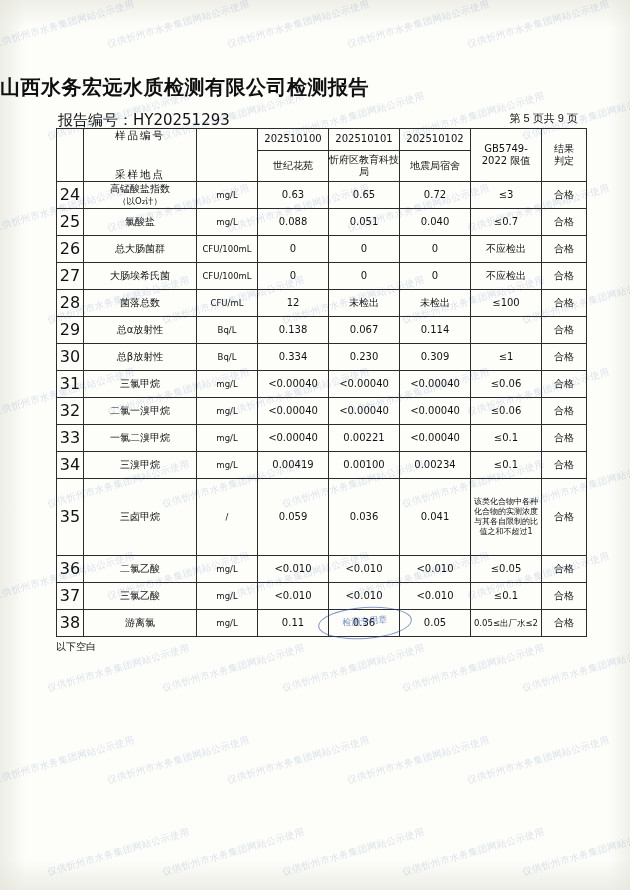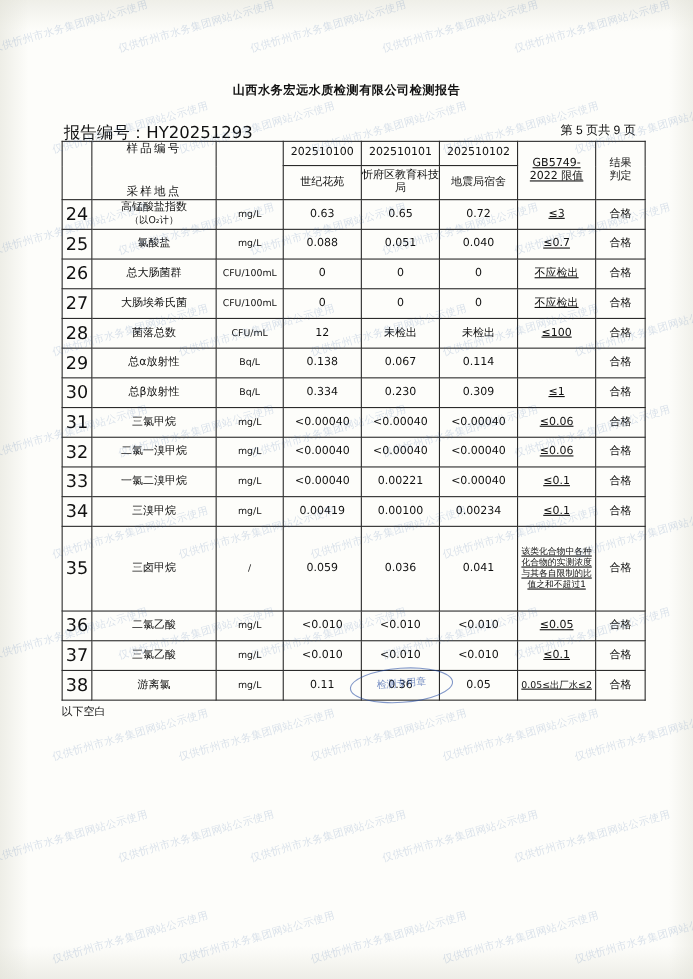--- a/index.html
+++ b/index.html
@@ -28,24 +28,23 @@
       linear-gradient(270deg, rgba(225,225,215,0.45) 0px, rgba(253,253,250,0) 22px),
       linear-gradient(180deg, rgba(225,225,215,0.5) 0px, rgba(253,253,250,0) 28px),
       linear-gradient(0deg, rgba(222,222,212,0.5) 0px, rgba(253,253,250,0) 30px);
     pointer-events: none;
   }
   .title {
     position: absolute;
     top: 74px;
     left: 0;
     width: 630px;
-    text-align: center;
     font-family: "DejaVu Sans", sans-serif;
     font-weight: bold;
-    font-size: 11px;
+    font-size: 20px;
     letter-spacing: 0.5px;
     color: #101010;
   }
   .report-no {
     position: absolute;
     top: 111px;
     left: 58px;
     font-family: "DejaVu Sans", sans-serif;
     font-size: 15px;
     color: #111;
@@ -75,21 +74,21 @@
     padding: 0;
     text-align: center;
     vertical-align: middle;
     font-weight: normal;
     line-height: 1.25;
   }
   .c-idx { width: 26px; font-size: 16px; }
   .c-name { width: 112px; text-align: left; padding-left: 8px; font-size: 10px; }
   .c-unit { width: 60px; font-size: 8.5px; }
   .c-val { width: 70px; font-size: 10px; }
-  .c-lim { width: 70px; font-size: 10px; text-decoration: underline; }
+  .c-lim { width: 70px; font-size: 10px; }
   .c-res { width: 44px; font-size: 10px; }
 
   tr.head td { height: 21px; }
   tr.head2 td { height: 30px; }
   tr.dat td { height: 26px; }
   tr.tall td { height: 76px; }
 
   .hdr-label { font-size: 10.5px; letter-spacing: 2px; }
   .two-line { font-size: 10px; line-height: 1.3; }
   .small-note { font-size: 8px; line-height: 1.25; padding: 2px 3px; text-align: center; }

